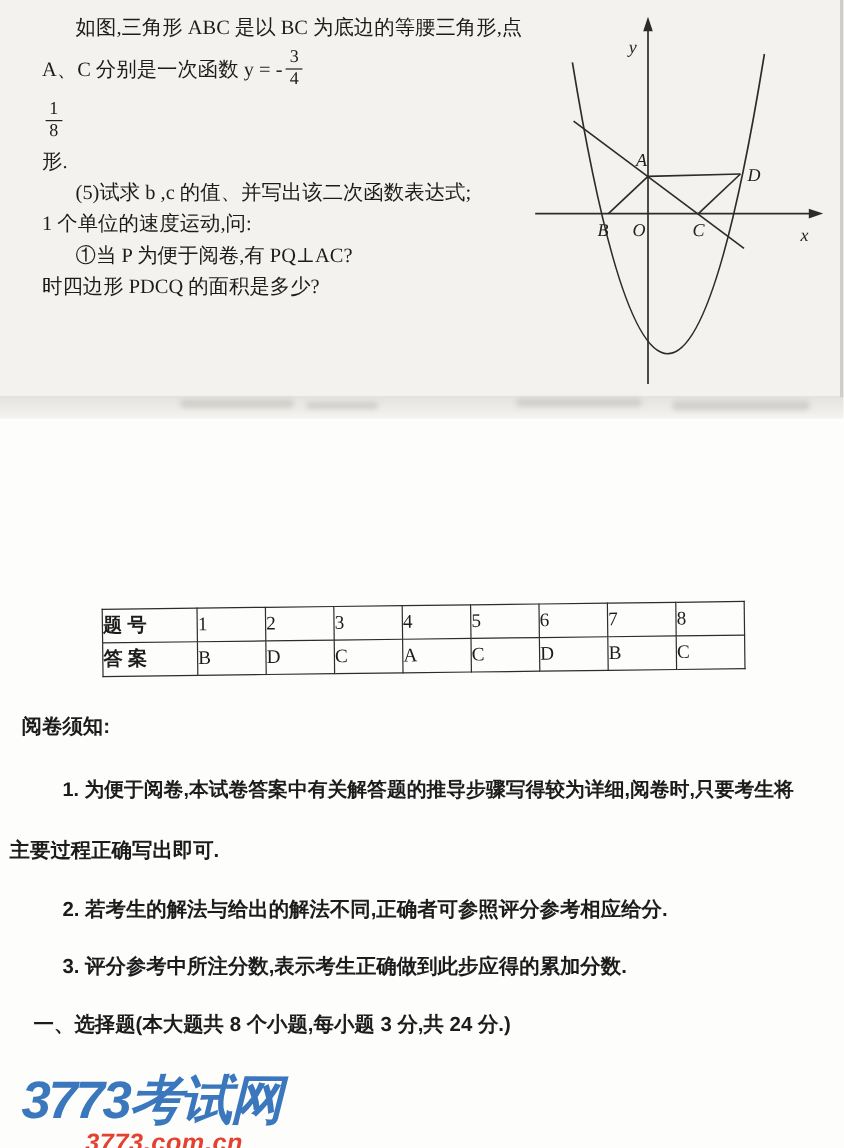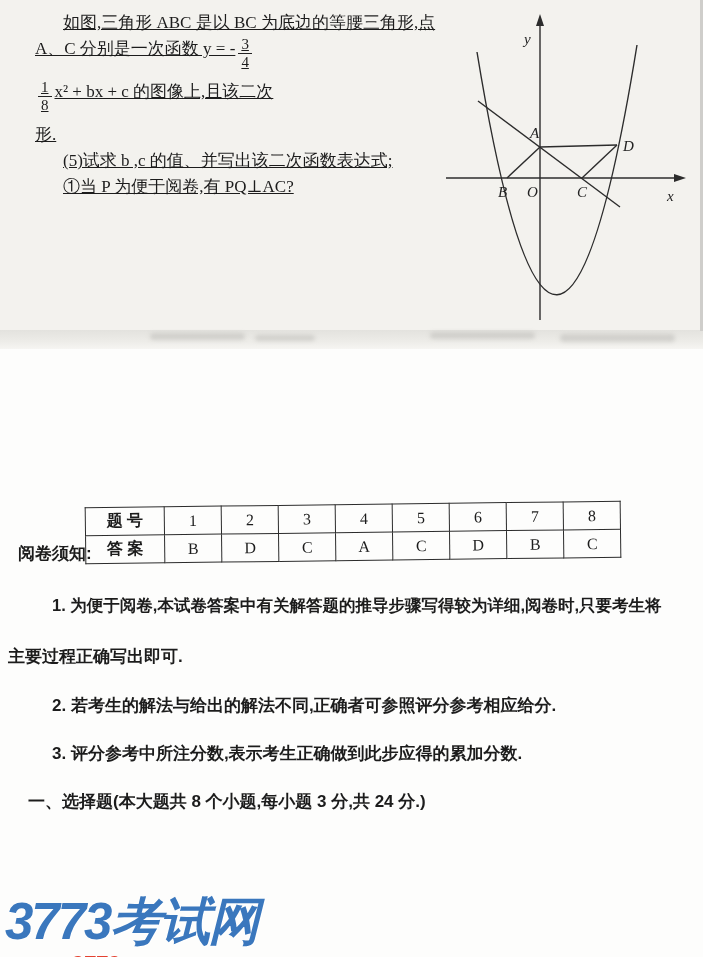--- a/index.html
+++ b/index.html
@@ -9,52 +9,52 @@
     font-family:"Liberation Serif","DejaVu Serif",serif;
     color:#1c1c1c;
   }
   .top-shade{position:absolute;left:0;top:0;width:703px;height:331px;background:#f3f2ee;}
   .scan-band{position:absolute;left:0;top:330px;width:703px;height:19px;
     background:linear-gradient(180deg,#e3e2de 0%,#edecE8 60%,#f6f5f2 100%);}
   .smudge{position:absolute;background:#b9b8b4;border-radius:4px;filter:blur(2px);opacity:.5;}
   .page-edge{position:absolute;right:0;top:0;width:3px;height:331px;background:#cfcecb;}
 
   
-  .problem{position:absolute;left:35px;top:10px;width:440px;font-size:17px;text-decoration:underline;}
+  .problem{position:absolute;left:35px;top:10px;width:440px;font-size:17px;}
   .pline{line-height:26px;white-space:nowrap;}
   .pline.indent{padding-left:28px;}
-  .pline.mathline{display:flex;align-items:flex-start;height:43px;}
+  .pline.mathline{display:flex;align-items:center;height:43px;}
 
   
   .frac{display:inline-flex;flex-direction:column;align-items:center;vertical-align:middle;
     margin:0 3px;font-size:15px;line-height:1.15;}
   .frac .num{padding:0 3px;}
   .frac .den{border-top:1.4px solid #222;padding:0 3px;}
 
   
   .graph{position:absolute;left:440px;top:0;width:263px;height:331px;}
   .graph text{font-family:"Liberation Serif","DejaVu Serif",serif;font-style:italic;font-size:15px;fill:#222;}
 
   
   .doc-line{position:absolute;font-size:17px;white-space:nowrap;}
   .bold{font-weight:bold;font-family:"Liberation Sans","DejaVu Sans",sans-serif;}
 
   
   table.ans{position:absolute;left:85px;top:504px;border-collapse:collapse;
     transform:rotate(-0.7deg);background:transparent;}
-  table.ans td,table.ans th{border:1.5px solid #2c2c2c;text-align:center;
+  table.ans td,table.ans th{border:1.5px solid #2c2c2c;text-align:left;
     font-size:16px;padding:0;height:27px;}
   table.ans th{width:78px;font-weight:bold;font-family:"Liberation Sans","DejaVu Sans",sans-serif;}
   table.ans td{width:56px;font-family:"Liberation Serif","DejaVu Serif",serif;}
 
   
   .wm{position:absolute;left:5px;top:888px;z-index:0;opacity:.92;
     font-family:"Liberation Sans","DejaVu Sans",sans-serif;font-style:italic;font-weight:bold;}
-  .wm-main{font-size:51px;letter-spacing:-2px;
-    text-shadow:1px 1px 0 rgba(255,255,255,.7);}
+  .wm-main{font-size:44px;letter-spacing:-2px;
+    text-shadow:1px 1px 0 rgba(255,255,255,.7);margin-left:13px;}
   .wm-sub{font-size:21px;margin:-6px 0 0 66px;letter-spacing:.5px;}
   .layer-text{position:relative;z-index:1;}
 </style>
 </head>
 <body>
 
 <div class="top-shade"></div>
 <div class="scan-band"></div>
 <div class="smudge" style="left:150px;top:333px;width:95px;height:7px;"></div>
 <div class="smudge" style="left:255px;top:335px;width:60px;height:6px;"></div>
@@ -69,25 +69,26 @@
     <span class="frac">
       <span class="num">3</span>
       <span class="den">4</span>
     </span>
   </div>
   <div class="pline mathline">
     <span class="frac">
       <span class="num">1</span>
       <span class="den">8</span>
     </span>
-    <span>x² + bx + c 的图像上,且该二次</span>
   </div>
   <div class="pline">形.</div>
   <div class="pline indent">(5)试求 b ,c 的值、并写出该二次函数表达式;</div>
+  <div class="pline">1 个单位的速度运动,问:</div>
   <div class="pline indent">①当 P 为便于阅卷,有 PQ⊥AC?</div>
+  <div class="pline">时四边形 PDCQ 的面积是多少?</div>
 </div>
 
 <svg class="graph" viewBox="0 0 263 331">
   <g stroke="#2c2c2c" stroke-width="1.4" fill="none">
     <line x1="100" y1="24" x2="100" y2="320"></line>
     <line x1="6" y1="178" x2="238" y2="178"></line>
     <path d="M 37 52 Q 117 541 197 45"></path>
     <line x1="38" y1="101" x2="180" y2="207"></line>
     <line x1="67" y1="178" x2="100" y2="147"></line>
     <line x1="100" y1="147" x2="177" y2="145"></line>

